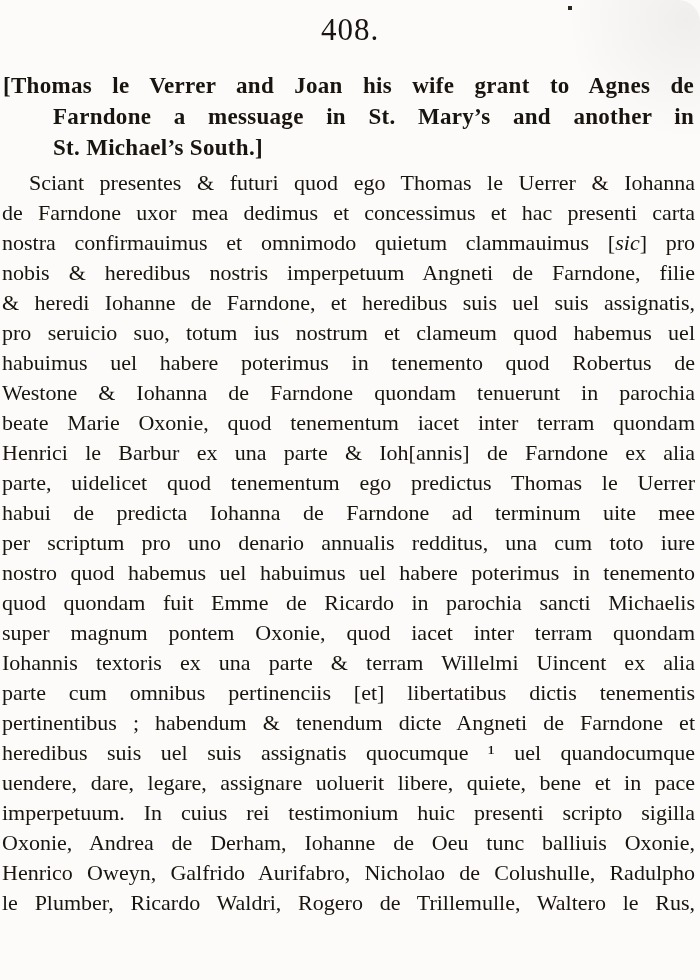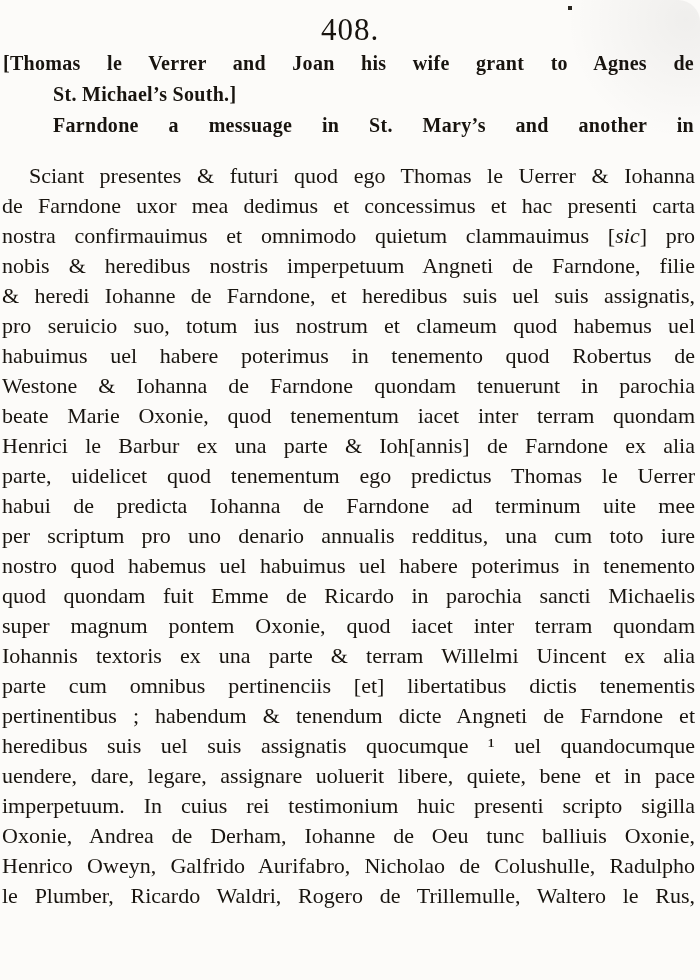--- a/index.html
+++ b/index.html
@@ -31,28 +31,28 @@
     height: 4px;
     background: #2a2620;
   }
   .pagenum {
     padding-top: 12px;
     text-align: center;
     font-size: 31px;
     letter-spacing: 1px;
   }
   .headnote {
-    margin: 0 6px 0 3px;
+    margin: 22px 6px 0 3px;
     font-weight: bold;
-    font-size: 20px;
+    font-size: 23px;
     line-height: 31px;
     letter-spacing: 0.3px;
   }
   .bodytext {
-    margin: 20px 5px 0 2px;
+    margin: 5px 5px 0 2px;
     font-size: 22px;
     line-height: 30px;
   }
   .line {
     white-space: normal;
   }
   .line.just {
     text-align: justify;
     text-align-last: justify;
     -moz-text-align-last: justify;
@@ -68,22 +68,22 @@
   }
 </style>
 </head>
 <body style="color: rgb(24, 20, 15);">
 
 <div class="page" style="background-color: rgb(252, 251, 249);">
   <div class="speck"></div>
   <div class="pagenum">408.</div>
   <div class="headnote" id="headnote">
       <div class="line just">[Thomas le Verrer and Joan his wife grant to Agnes de</div>
+      <div class="line just hang">Farndone a messuage in St. Mary’s and another in</div>
       <div class="line hang">St. Michael’s South.]</div>
-      <div class="line just hang">Farndone a messuage in St. Mary’s and another in</div>
     </div>
   <div class="bodytext" id="bodytext">
       <div class="line just indent">Sciant presentes &amp; futuri quod ego Thomas le Uerrer &amp; Iohanna</div>
       <div class="line just">de Farndone uxor mea dedimus et concessimus et hac presenti carta</div>
       <div class="line just"><span>nostra confirmauimus et omnimodo quietum clammauimus [</span><em>sic</em><span>] pro</span></div>
       <div class="line just">nobis &amp; heredibus nostris imperpetuum Angneti de Farndone, filie</div>
       <div class="line just">&amp; heredi Iohanne de Farndone, et heredibus suis uel suis assignatis,</div>
       <div class="line just">pro seruicio suo, totum ius nostrum et clameum quod habemus uel</div>
       <div class="line just">habuimus uel habere poterimus in tenemento quod Robertus de</div>
       <div class="line just">Westone &amp; Iohanna de Farndone quondam tenuerunt in parochia</div>

